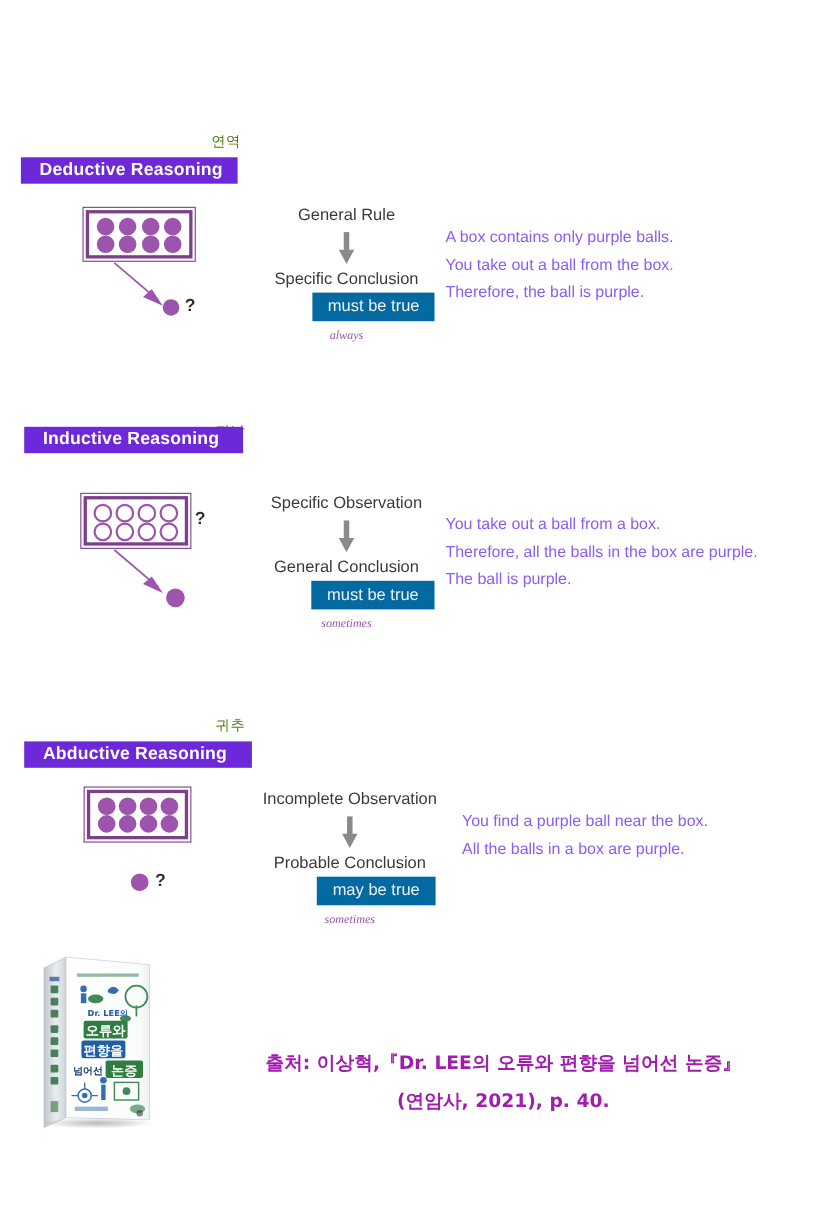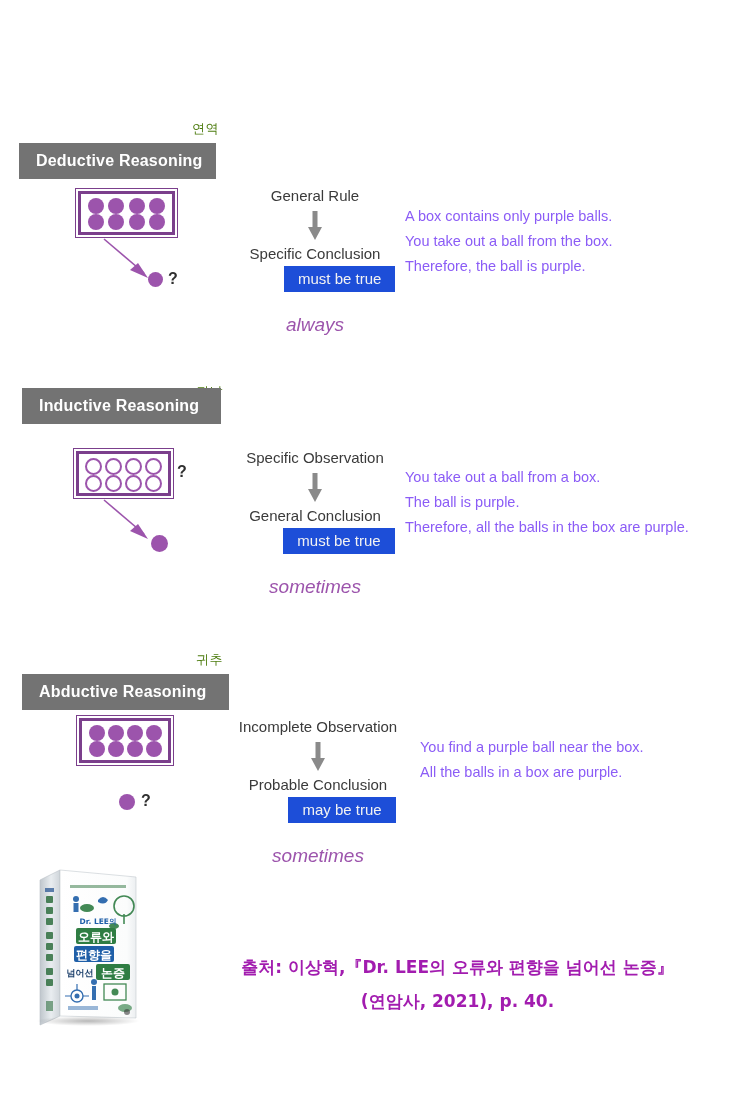--- a/index.html
+++ b/index.html
@@ -27,22 +27,22 @@
     position: absolute;
     font-family: "DejaVu Sans", sans-serif;
     font-size: 13px;
     color: #4d7c0f;
     letter-spacing: 0.5px;
   }
 
   
   .header-bar {
     position: absolute;
-    height: 36px;
-    background: #737373;
+    height: 24px;
+    background: #6d28d9;
     color: #ffffff;
     font-size: 16px;
     font-weight: bold;
     letter-spacing: 0.2px;
     display: flex;
     align-items: center;
     padding-left: 17px;
     box-sizing: border-box;
   }
 
@@ -96,34 +96,35 @@
   .mid-col { position: absolute; text-align: center; }
   .mid-label {
     font-size: 15px;
     color: #3a3a3a;
     white-space: nowrap;
     line-height: 1.1;
   }
   .down-arrow { margin: 6px auto 5px; display: block; }
   .badge {
     display: inline-block;
-    background: #1d4ed8;
+    background: #0369a1;
     color: #f2f2f2;
     font-size: 15px;
     padding: 4px 14px 5px;
     margin-top: 4px;
     white-space: nowrap;
     margin-left: 48px;
   }
   .freq {
-    margin-top: 22px;
-    font-size: 19px;
+    margin-top: 7px;
+    font-size: 11px;
     font-style: italic;
     color: #9c54ac;
     white-space: nowrap;
+    font-family: Liberation Serif, serif;
   }
 
   
   .statements {
     position: absolute;
     font-size: 14.5px;
     line-height: 25px;
     color: #8b5cf6;
     white-space: nowrap;
   }
@@ -230,22 +231,22 @@
       <rect x="5.5" y="0" width="5" height="18" fill="#8a8a8a"></rect>
       <polygon points="1,16 15,16 8,29" fill="#8a8a8a"></polygon>
     </svg>
     <div class="mid-label">General Conclusion</div>
     <div class="badge">must be true</div>
     <div class="freq">sometimes</div>
   </div>
 
   <div class="statements" style="left:405px; top:465px;">
     <div>You take out a ball from a box.</div>
+    <div>Therefore, all the balls in the box are purple.</div>
     <div>The ball is purple.</div>
-    <div>Therefore, all the balls in the box are purple.</div>
   </div>
 </div>
 
 <div class="section" style="top:0;">
 
   <div class="ko-label" style="left:196px; top:651px;">귀추</div>
 
   <div class="header-bar" style="left:22px; top:674px; width:207px;">Abductive Reasoning</div>
 
   <div class="diagram">

